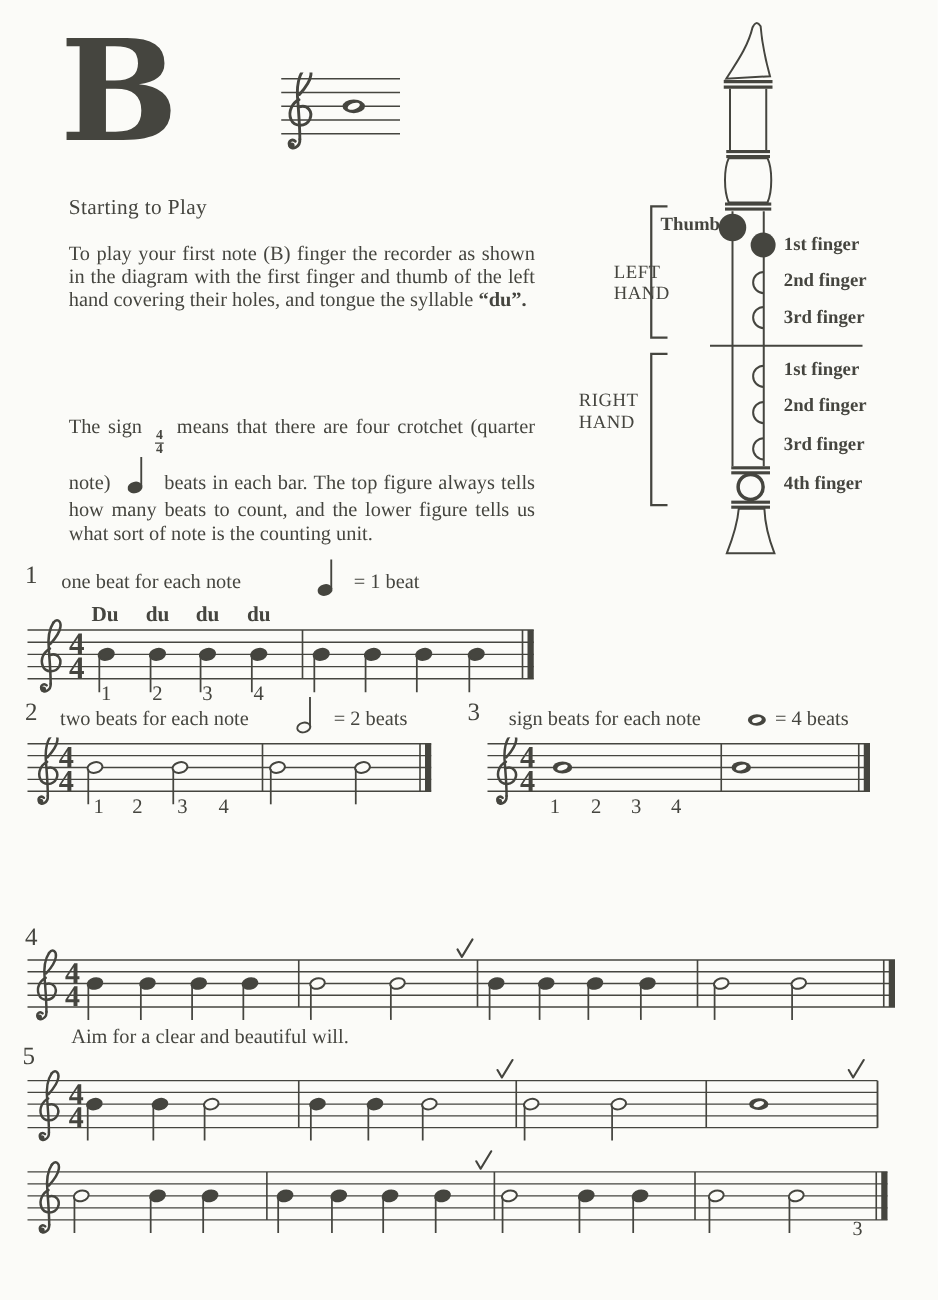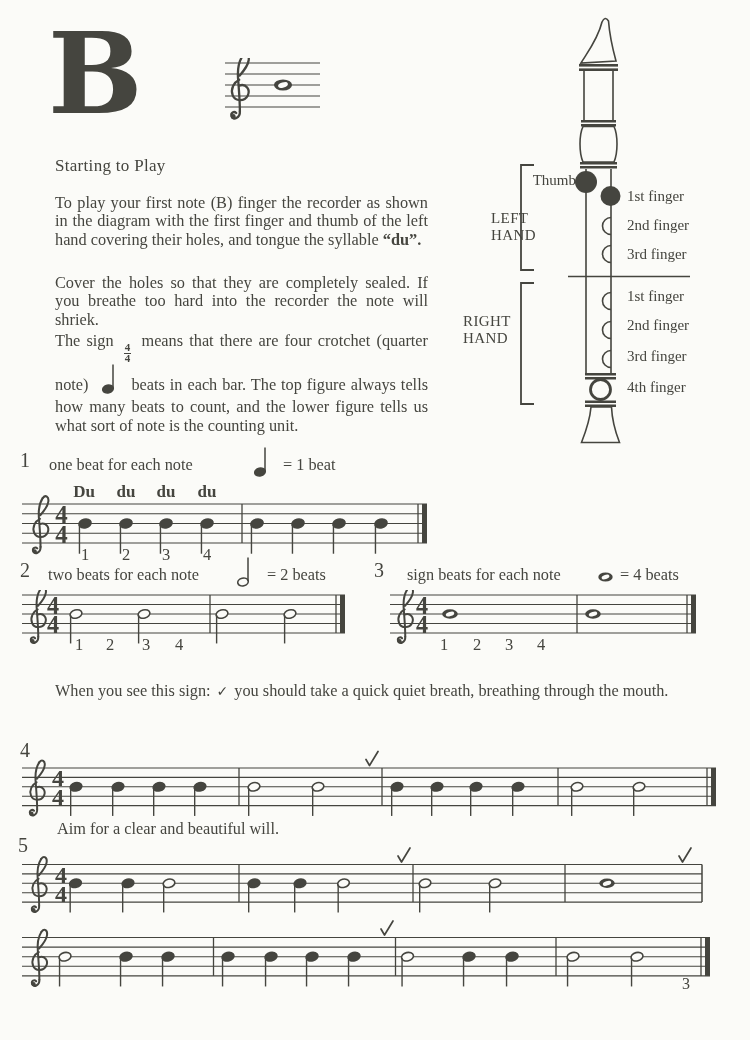--- a/index.html
+++ b/index.html
@@ -8,21 +8,21 @@
   .abs{position:absolute;}
   .letter-b{font-size:112px;font-weight:bold;line-height:1;font-family:"DejaVu Serif",serif;}
   .heading{font-size:17px;letter-spacing:.3px;}
   .para{font-size:16.3px;line-height:18.4px;text-align:justify;width:373px;}
   .bold{font-weight:bold;}
   .frac{display:inline-flex;flex-direction:column;align-items:center;font-size:11px;
         font-weight:bold;line-height:9.5px;vertical-align:-5px;margin:0 4px;}
   .frac .fb{border-top:1px solid #45453f;padding:0 1px;}
   .exnum{font-size:20px;}
   .excap{font-size:16.3px;}
-  .finger-label{font-size:15px;}
+  .finger-label{font-size:15px;font-weight:bold;}
   .hand-label{font-size:15px;letter-spacing:.4px;line-height:16.5px;}
   .breath-para{font-size:16.3px;line-height:25px;width:648px;text-align:justify;}
   .plain-line{font-size:16.3px;}
   .check-char{font-family:"DejaVu Sans",sans-serif;font-size:14px;padding:0 6px;}
   .pagenum{font-size:16px;}
   svg{display:block;}
 </style>
 </head>
 <body>
 
@@ -94,21 +94,20 @@
     <div>RIGHT</div>
     <div>HAND</div>
   </div>
 
   <div class="abs heading" style="left:55px;top:156px;">Starting to Play</div>
 
   <div class="abs para" style="left:55px;top:194px;">
     <span>To play your first note (B) finger the recorder as shown in the diagram with the first finger and thumb of the left hand covering their holes, and tongue the syllable </span><span class="bold">“du”.</span>
   </div>
 
-  <div class="abs para" style="left:55px;top:274px;">Cover the holes so that they are completely sealed. If you breathe too hard into the recorder the note will shriek.</div>
 
   <div class="abs para" style="left:55px;top:332px;">
     <span>The sign</span>
     <span class="frac">
         <span>4</span>
         <span class="fb">4</span>
       </span>
     <span>means that there are four crotchet (quarter note)</span>
     <span style="margin:0 9px;vertical-align:-4px;"><svg width="15" height="31" viewBox="0 0 15 31" style="display: inline-block;">
           <ellipse cx="6" cy="26" rx="5.3" ry="3.8" fill="#45453f" stroke="#45453f" stroke-width="1.6" transform="rotate(-14 6 26)"></ellipse>
@@ -235,23 +234,20 @@
       <ellipse cx="62" cy="24" rx="7.789999999999999" ry="4.75" fill="#45453f"></ellipse>
       <ellipse cx="62" cy="24" rx="4.37" ry="2.185" fill="#fbfbf8" transform="rotate(-18 62 24)"></ellipse>
       <ellipse cx="205" cy="24" rx="7.789999999999999" ry="4.75" fill="#45453f"></ellipse>
       <ellipse cx="205" cy="24" rx="4.37" ry="2.185" fill="#fbfbf8" transform="rotate(-18 205 24)"></ellipse>
       <text x="56" y="60" text-anchor="middle" font-size="16.5" font-family="&quot;Liberation Serif&quot;,serif" fill="#45453f">1</text>
       <text x="89" y="60" text-anchor="middle" font-size="16.5" font-family="&quot;Liberation Serif&quot;,serif" fill="#45453f">2</text>
       <text x="121" y="60" text-anchor="middle" font-size="16.5" font-family="&quot;Liberation Serif&quot;,serif" fill="#45453f">3</text>
       <text x="153" y="60" text-anchor="middle" font-size="16.5" font-family="&quot;Liberation Serif&quot;,serif" fill="#45453f">4</text>
     </svg>
 
-  <div class="abs breath-para" style="left:55px;top:678px;">
-    <span>When you see this sign:</span><span class="check-char">✓</span><span>you should take a quick quiet breath, breathing through the mouth.</span>
-  </div>
 
   <div class="abs exnum" style="left:20px;top:739px;">4</div>
   <svg class="abs" style="left:18px;top:748px;" width="710" height="72" viewBox="0 0 710 72">
       <line x1="4" y1="20" x2="698" y2="20" stroke="#45453f" stroke-width="1.1"></line>
       <line x1="4" y1="29.4" x2="698" y2="29.4" stroke="#45453f" stroke-width="1.1"></line>
       <line x1="4" y1="38.8" x2="698" y2="38.8" stroke="#45453f" stroke-width="1.1"></line>
       <line x1="4" y1="48.2" x2="698" y2="48.2" stroke="#45453f" stroke-width="1.1"></line>
       <line x1="4" y1="57.6" x2="698" y2="57.6" stroke="#45453f" stroke-width="1.1"></line>
       <line x1="221" y1="20" x2="221" y2="57.6" stroke="#45453f" stroke-width="1.3"></line>
       <line x1="364" y1="20" x2="364" y2="57.6" stroke="#45453f" stroke-width="1.3"></line>

